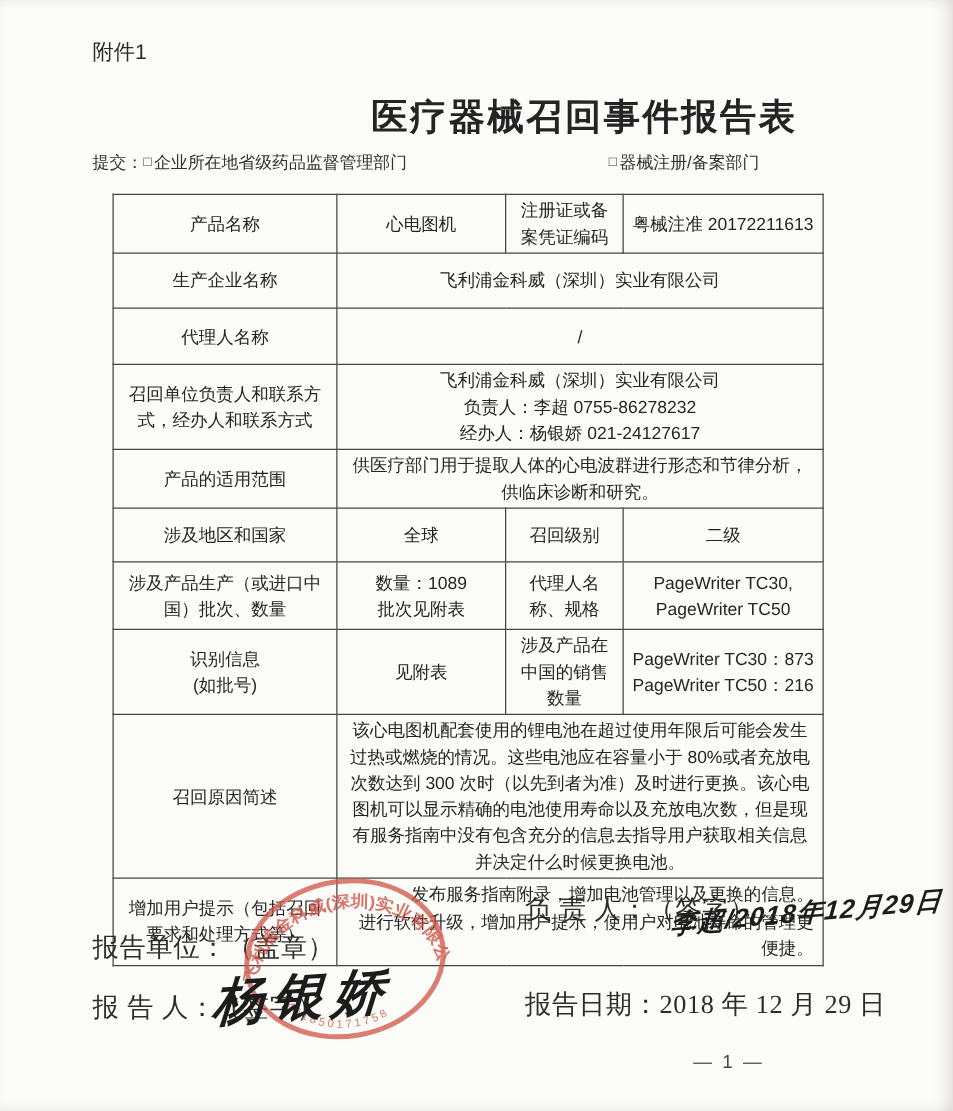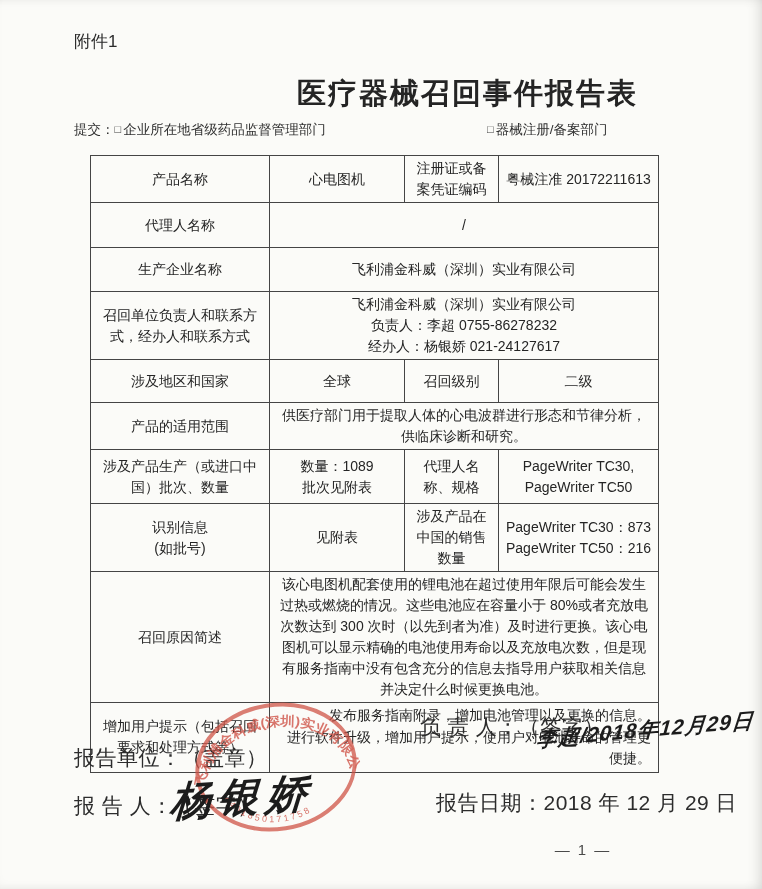--- a/index.html
+++ b/index.html
@@ -70,45 +70,45 @@
         <col style="width:94px">
         <col style="width:160px">
     </colgroup>
     <tbody>
         <tr style="height:44px">
       <td class="lbl">产品名称</td>
       <td>心电图机</td>
       <td class="lbl">注册证或备案凭证编码</td>
       <td>粤械注准 20172211613</td>
     </tr>
+    <tr style="height:44px">
+      <td class="lbl">生产企业名称</td>
+      <td colspan="3">飞利浦金科威（深圳）实业有限公司</td>
+    </tr>
     <tr style="height:45px">
       <td class="lbl">代理人名称</td>
       <td colspan="3">/</td>
-    </tr>
-    <tr style="height:44px">
-      <td class="lbl">生产企业名称</td>
-      <td colspan="3">飞利浦金科威（深圳）实业有限公司</td>
     </tr>
     <tr style="height:67px">
       <td class="lbl">召回单位负责人和联系方式，经办人和联系方式</td>
       <td colspan="3" class="left">
         <span class="ln contact-ln">飞利浦金科威（深圳）实业有限公司</span>
         <span class="ln contact-ln">负责人：李超  0755-86278232</span>
         <span class="ln contact-ln">经办人：杨银娇 021-24127617</span>
       </td>
     </tr>
+    <tr style="height:45px">
+      <td class="lbl">产品的适用范围</td>
+      <td colspan="3" class="left">供医疗部门用于提取人体的心电波群进行形态和节律分析，供临床诊断和研究。</td>
+    </tr>
     <tr style="height:43px">
       <td class="lbl">涉及地区和国家</td>
       <td>全球</td>
       <td class="lbl">召回级别</td>
       <td>二级</td>
-    </tr>
-    <tr style="height:45px">
-      <td class="lbl">产品的适用范围</td>
-      <td colspan="3" class="left">供医疗部门用于提取人体的心电波群进行形态和节律分析，供临床诊断和研究。</td>
     </tr>
     <tr style="height:54px">
       <td class="lbl">涉及产品生产（或进口中国）批次、数量</td>
       <td>
         <span class="ln">数量：1089</span>
         <span class="ln">批次见附表</span>
       </td>
       <td class="lbl">代理人名称、规格</td>
       <td class="mono-sm">
         <span class="ln">PageWriter TC30,</span>
@@ -137,21 +137,21 @@
         <span class="ln action-ln">发布服务指南附录，增加电池管理以及更换的信息。</span>
         <span class="ln action-ln">进行软件升级，增加用户提示，使用户对电池寿命的管理更便捷。</span>
       </td>
     </tr>
   </tbody>
     </table>
 
   <div class="signoff-label" style="left:74px;top:744px;">报告单位：（盖章）</div>
   <div class="signoff-label" style="left:74px;top:792px;">报 告 人：（签字）</div>
   <div class="signoff-label" style="left:420px;top:713px;">负 责 人：（签字）</div>
-  <div class="signoff-label" style="left:436px;top:789px;">
+  <div class="signoff-label" style="left:420px;top:789px;font-family:Liberation Serif, serif;">
     <span>报告日期：</span><span>2018 年 12 月 29 日</span>
   </div>
 
   <svg class="stamp" viewBox="0 0 168 140">
     <ellipse cx="84" cy="70" rx="79" ry="62" fill="none" stroke="#cf5347" stroke-width="4" opacity="0.85"></ellipse>
     <defs>
       <path id="stampTopArc" d="M 10 86 A 74 57 0 1 1 158 86" fill="none"></path>
       <path id="stampBottomArc" d="M 26 90 A 60 47 0 0 0 142 90" fill="none"></path>
     </defs>
     <text font-size="13" font-weight="bold" fill="#cf5347" opacity="0.9">

